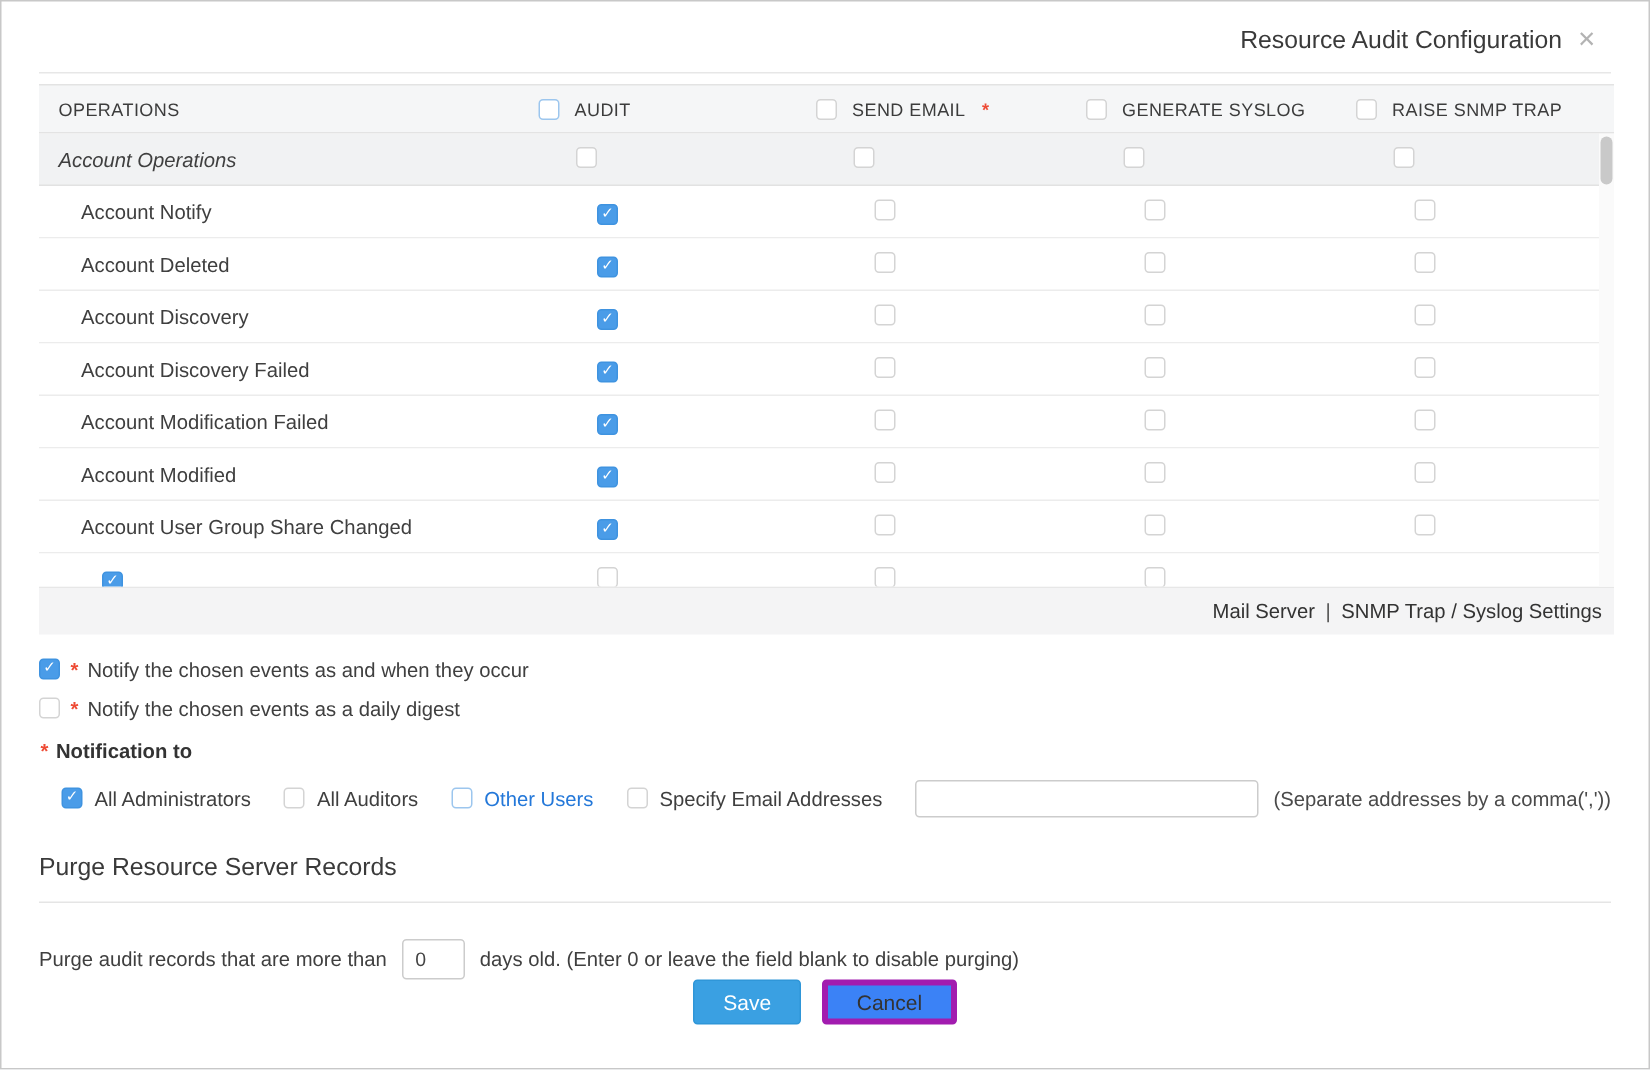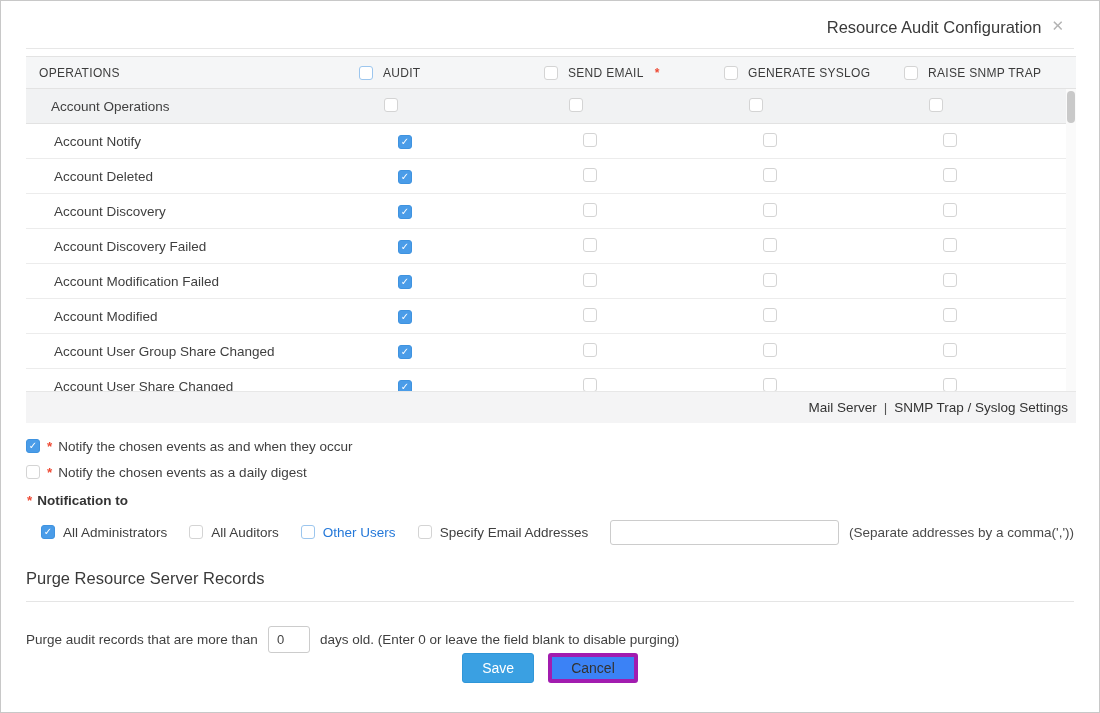--- a/index.html
+++ b/index.html
@@ -21,21 +21,21 @@
     border-bottom:1px solid #e3e3e3; color:#3c3c3c; font-size:12px; letter-spacing:.3px; }
   .t-head .cell { display:flex; align-items:center; }
   .ops-head { padding-left:13px; }
   .chk-head { padding-left:3px; gap:10px; }
   .hlabel { white-space:nowrap; }
   .req { color:var(--required); font-weight:bold; margin-left:1px; }
   .t-body { height:302px; overflow:hidden; position:relative; }
   .t-body .t-row { height:35px; border-bottom:1px solid #ececec; background:#fff; }
   .t-body .t-row.group { background:var(--group_row_bg); border-bottom:1px solid #e2e2e2; }
   .cell.ops { padding-left:28px; }
-  .group .cell.ops { padding-left:25px; }
+  .group .cell.ops { padding-left:13px;font-style:italic; }
   .cell.cc { padding-left:42px; }
   .group .cell.cc { padding-left:28px; }
   
   .cb { width:14px; height:14px; border:1px solid #d4d4d4; border-radius:3px; background:#fff;
     display:inline-flex; align-items:center; justify-content:center;
     font-size:10px; line-height:1; color:#fff; cursor:pointer; flex:0 0 auto; }
   .cb.on { background:var(--accent); border-color:#3f93e0; }
   .cb.blue { border-color:#9cc6ee; }
   
   .scroll-track { position:absolute; top:0; right:0; width:10px; height:302px; background:#fafafa; }
@@ -172,21 +172,20 @@
 
   <div class="t-row">
     <div class="cell ops"><span class="rlabel">Account User Group Share Changed</span></div>
     <div class="cell cc"><span class="cb on">✓</span></div>
     <div class="cell cc"><span class="cb"></span></div>
     <div class="cell cc"><span class="cb"></span></div>
     <div class="cell cc"><span class="cb"></span></div>
   </div>
 
   <div class="t-row">
-    <div class="cell ops"><span class="rlabel">Account User Share Changed</span></div>
     <div class="cell cc"><span class="cb on">✓</span></div>
     <div class="cell cc"><span class="cb"></span></div>
     <div class="cell cc"><span class="cb"></span></div>
     <div class="cell cc"><span class="cb"></span></div>
   </div>
 </div>
 
     <div class="t-foot">
       <span class="flink">Mail Server</span>
       <span class="fsep">|</span>

